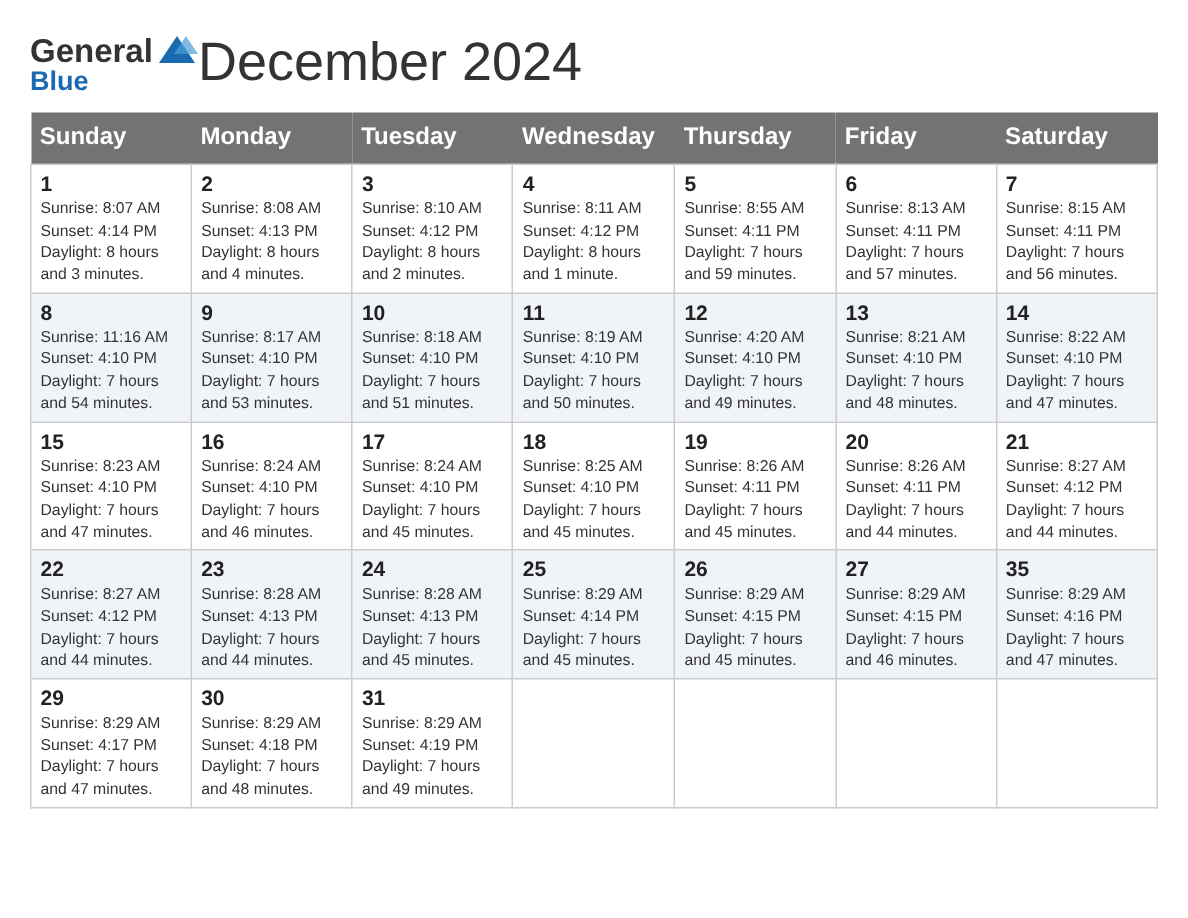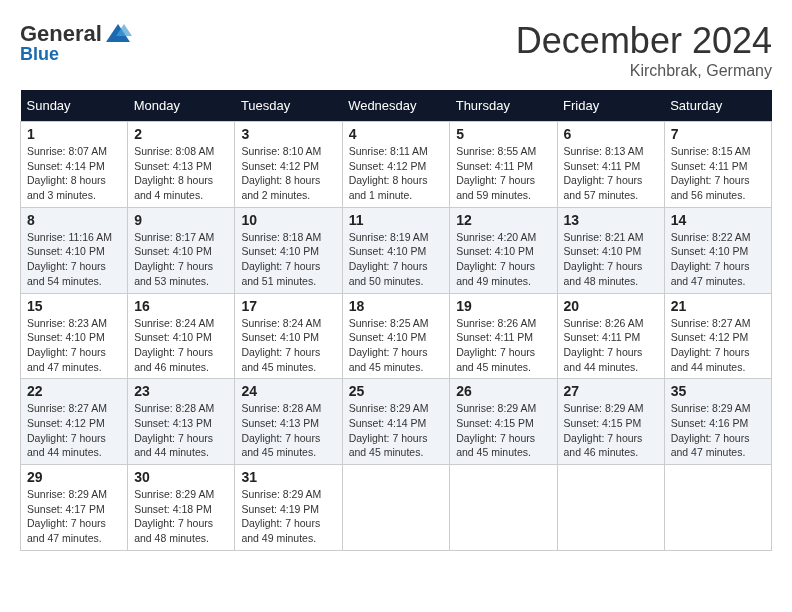--- a/index.html
+++ b/index.html
@@ -5,21 +5,20 @@
     * { box-sizing: border-box; margin: 0; padding: 0; }
     body {
       font-family: Arial, sans-serif;
       background: #fff;
       width: 792px;
       min-height: 612px;
       padding: 20px;
     }
     .header {
       display: flex;
-      justify-content: space-between;
       align-items: flex-start;
       margin-bottom: 10px;
     }
     .logo {
       display: flex;
       flex-direction: column;
       align-items: flex-start;
     }
     .logo-text {
       display: flex;
@@ -46,26 +45,26 @@
     .location {
       font-size: 16px;
       color: #555;
     }
     table {
       width: 100%;
       border-collapse: collapse;
       font-size: 11px;
     }
     thead tr th {
-      background: #0f172a;
+      background: #737373;
       color: #fff;
       padding: 8px 6px;
       text-align: left;
-      font-size: 13px;
-      font-weight: normal;
+      font-size: 16px;
+      font-weight: bold;
     }
     tbody tr td {
       border: 1px solid #ccc;
       padding: 4px 6px;
       vertical-align: top;
       width: 108px;
       min-height: 80px;
       background: #fff;
     }
     tbody tr:nth-child(even) td {
@@ -97,21 +96,20 @@
       <span class="logo-general">General</span>
       <svg class="logo-icon" viewBox="0 0 28 28">
         <polygon points="14,4 26,22 2,22" fill="#1a6ab1"></polygon>
         <polygon points="20,4 28,16 12,16" fill="#4a9fd4" opacity="0.7"></polygon>
       </svg>
     </div>
     <span class="logo-blue" style="font-size:18px;font-weight:bold;color:#1a6ab1;margin-top:-4px;margin-left:0;">Blue</span>
   </div>
   <div class="title-block">
     <div class="month-title">December 2024</div>
-    <div class="location">Kirchbrak, Germany</div>
   </div>
 </div>
 
 <table>
   <thead>
     <tr>
     <th>Sunday</th>
         <th>Monday</th>
         <th>Tuesday</th>
         <th>Wednesday</th>

